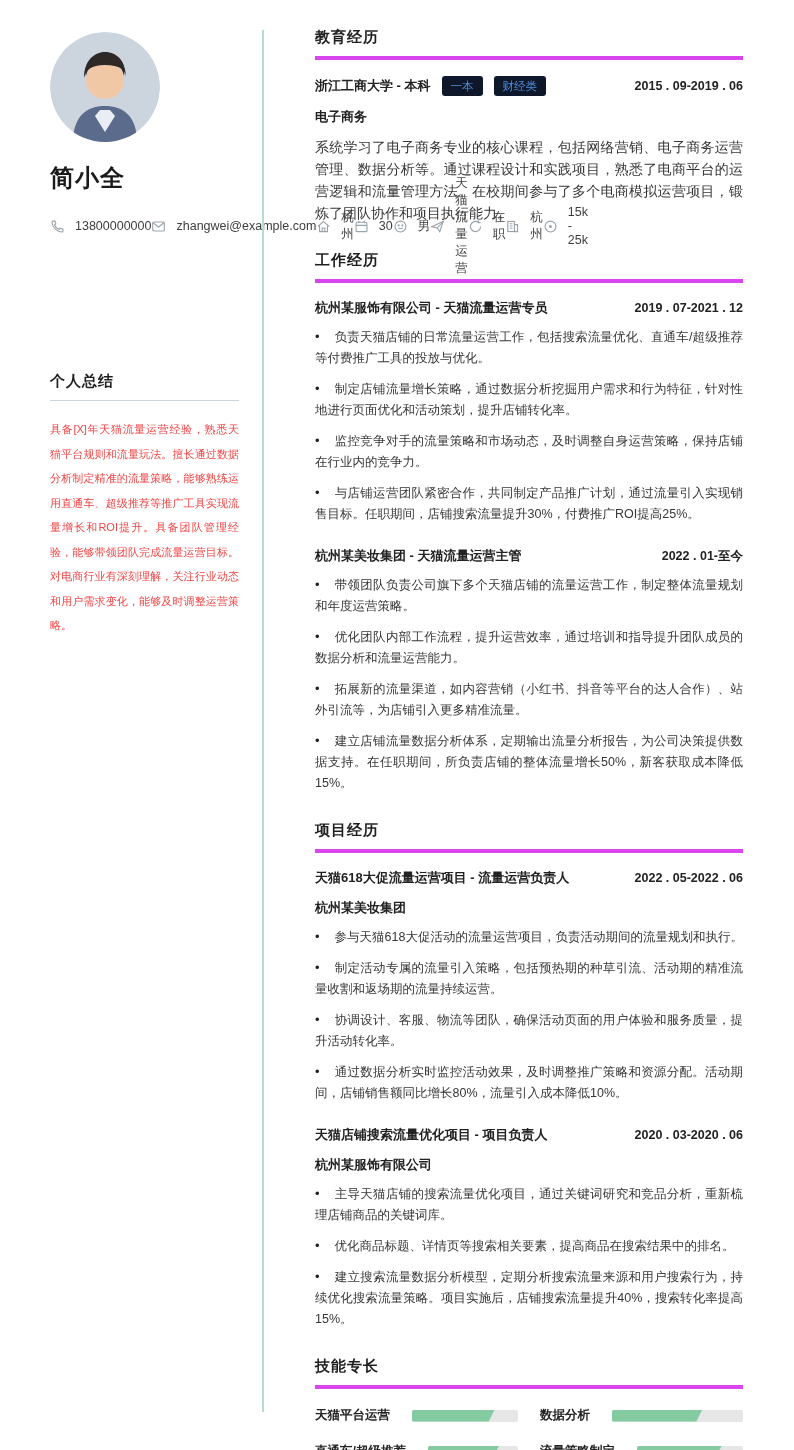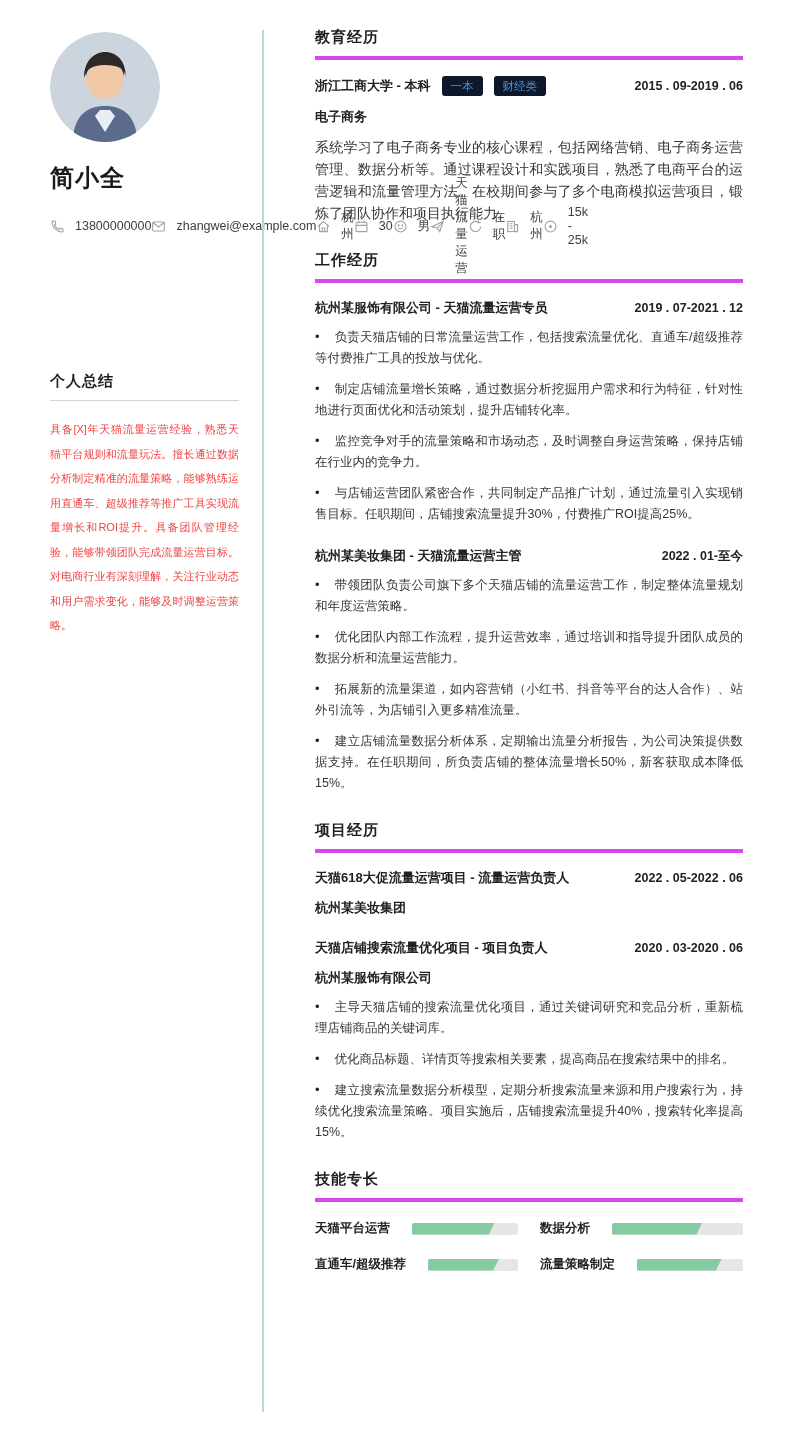--- a/index.html
+++ b/index.html
@@ -213,20 +213,26 @@
 
     <section class="section">
       <h2 class="section-title">项目经历</h2>
 
       <div>
         <div class="entry-head">
           <span class="entry-title">天猫618大促流量运营项目 - 流量运营负责人</span>
           <span class="entry-date">2022 . 05-2022 . 06</span>
         </div>
         <div class="entry-sub">杭州某美妆集团</div>
+        <div class="bullets">
+          <p class="bullet">参与天猫618大促活动的流量运营项目，负责活动期间的流量规划和执行。</p>
+          <p class="bullet">制定活动专属的流量引入策略，包括预热期的种草引流、活动期的精准流量收割和返场期的流量持续运营。</p>
+          <p class="bullet">协调设计、客服、物流等团队，确保活动页面的用户体验和服务质量，提升活动转化率。</p>
+          <p class="bullet">通过数据分析实时监控活动效果，及时调整推广策略和资源分配。活动期间，店铺销售额同比增长80%，流量引入成本降低10%。</p>
+        </div>
       </div>
 
       <div style="margin-top:22px">
         <div class="entry-head" style="margin-top:0">
           <span class="entry-title">天猫店铺搜索流量优化项目 - 项目负责人</span>
           <span class="entry-date">2020 . 03-2020 . 06</span>
         </div>
         <div class="entry-sub">杭州某服饰有限公司</div>
         <div class="bullets">
           <p class="bullet">主导天猫店铺的搜索流量优化项目，通过关键词研究和竞品分析，重新梳理店铺商品的关键词库。</p>

